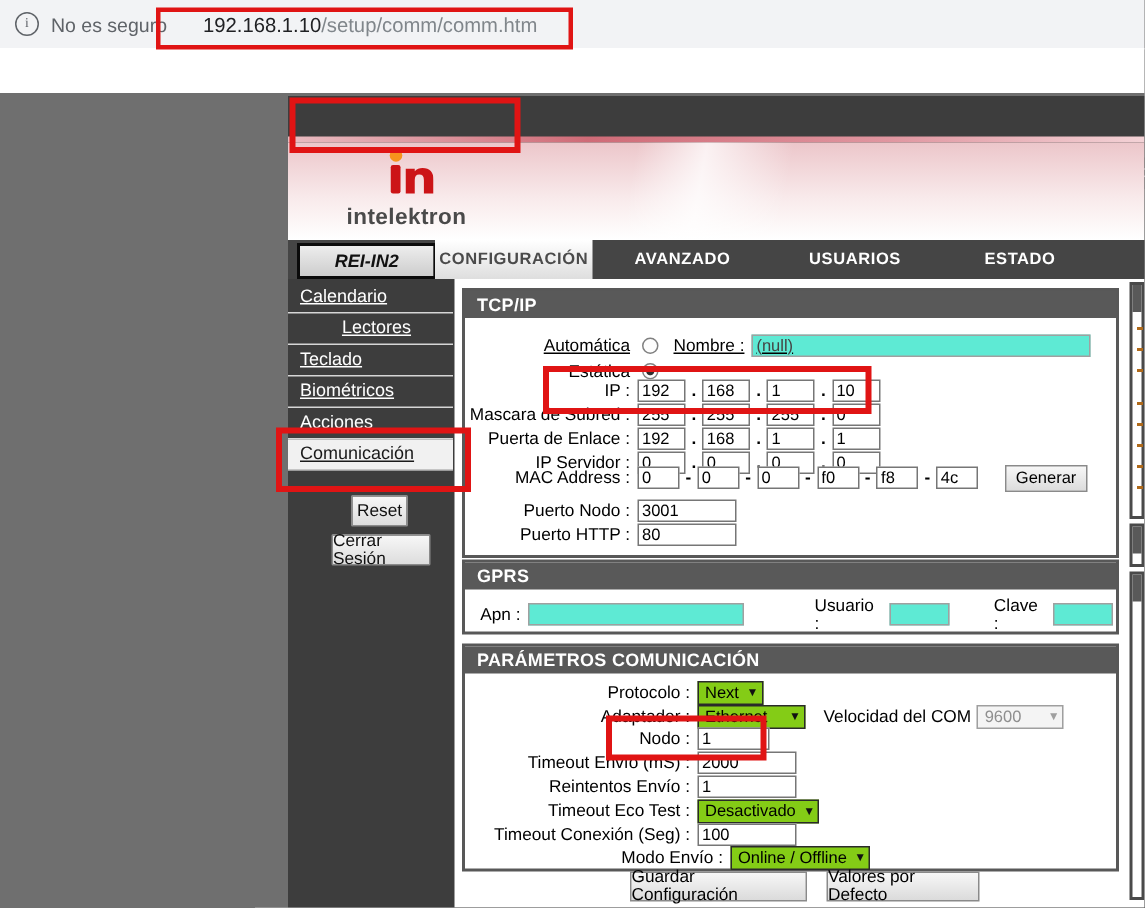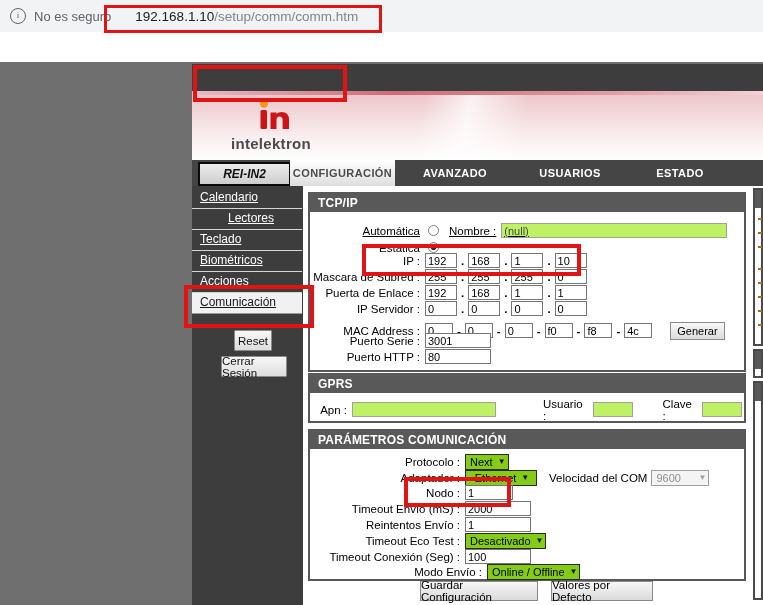--- a/index.html
+++ b/index.html
@@ -56,21 +56,21 @@
 
   
   .content{left:303px;top:186px;width:460px;height:419px;background:#ffffff;}
   .box{position:absolute;left:5px;width:438px;background:#fff;border:2px solid #585858;box-sizing:border-box;}
   .box-h{height:18px;background:#595959;color:#fff;font-weight:bold;font-size:12px;
          padding:2px 0 0 8px;letter-spacing:.2px;box-sizing:border-box;}
   .row{position:absolute;left:2px;right:2px;height:17px;display:flex;align-items:center;font-size:11.5px;color:#000;}
   .lbl{flex:0 0 108px;text-align:right;padding-right:5px;white-space:nowrap;}
   .lblp{flex:0 0 153px;text-align:right;padding-right:5px;box-sizing:border-box;white-space:nowrap;}
   .ti{height:13px;border:1px solid #767676;font-size:11px;padding:0 2px;font-family:inherit;background:#fff;color:#000;}
-  .ti:disabled,.ti.dis{background:#bef264;border-color:#a0a0a0;color:#444;}
+  .ti:disabled,.ti.dis{background:#5eead4;border-color:#a0a0a0;color:#444;}
   .oct{width:26px;}
   .macf{width:22px;}
   .dot{margin:0 4px;font-weight:bold;}
   .radio{width:11px;height:11px;border-radius:50%;border:1px solid #808080;background:#fdfdfd;
          box-sizing:border-box;margin-left:3px;cursor:pointer;}
   .radio.on{background:radial-gradient(circle,#2e2e2e 0 2.4px,#fdfdfd 3px);}
   .dd{height:16px;border:1px solid #2a2a2a;background:#84cc16;display:inline-flex;align-items:center;
       font-size:11px;padding:0 2px 0 4px;cursor:pointer;box-sizing:border-box;}
   .dd .arr{font-size:8px;margin-left:5px;color:#111;}
   .dd.dis{color:#8f8f8f;border-color:#9f9f9f;background:#f4f4f4;}
@@ -181,37 +181,37 @@
     <div class="row" style="top:106px;">
       <span class="lbl">IP Servidor :</span>
       <input class="ti oct" value="0" style="">
         <span class="dot">.</span>
       <input class="ti oct" value="0" style="">
         <span class="dot">.</span>
       <input class="ti oct" value="0" style="">
         <span class="dot">.</span>
       <input class="ti oct" value="0" style="">
     </div>
-    <div class="row" style="top:128px;">
+    <div class="row" style="top:116px;">
       <span class="lbl">MAC Address :</span>
       <input class="ti macf" value="0" style="">
         <span class="dot">-</span>
       <input class="ti macf" value="0" style="">
         <span class="dot">-</span>
       <input class="ti macf" value="0" style="">
         <span class="dot">-</span>
       <input class="ti macf" value="f0" style="">
         <span class="dot">-</span>
       <input class="ti macf" value="f8" style="">
         <span class="dot">-</span>
       <input class="ti macf" value="4c" style="">
       <span class="mini-btn" style="margin-left:18px;">Generar</span>
     </div>
     <div class="row" style="top:138px;">
-      <span class="lbl">Puerto Serie :</span>
+      <span class="lbl">Puerto Nodo :</span>
       <input class="ti" style="width: 60px;" value="3001">
     </div>
     <div class="row" style="top:154px;">
       <span class="lbl">Puerto HTTP :</span>
       <input class="ti" style="width: 60px;" value="80">
     </div>
   </div>
 
   <div class="box" style="top:187px;height:50px;">
     <div class="box-h">GPRS</div>
@@ -229,21 +229,21 @@
     <div class="box-h">PARÁMETROS COMUNICACIÓN</div>
     <div class="row" style="top:22px;">
       <span class="lblp">Protocolo :</span>
       <span class="dd">
           <span>Next</span>
           <span class="arr">▼</span>
         </span>
     </div>
     <div class="row" style="top:38px;">
       <span class="lblp">Adaptador :</span>
-      <span class="dd" style="width:72px;justify-content:center;">
+      <span class="dd" style="width:72px;justify-content:space-between;">
           <span>Ethernet</span>
           <span class="arr">▼</span>
         </span>
       <span style="margin-left:12px;">Velocidad del COM</span>
       <span class="dd dis" style="width:58px;justify-content:space-between;margin-left:4px;">
           <span>9600</span>
           <span class="arr">▼</span>
         </span>
     </div>
     <div class="row" style="top:53px;">

